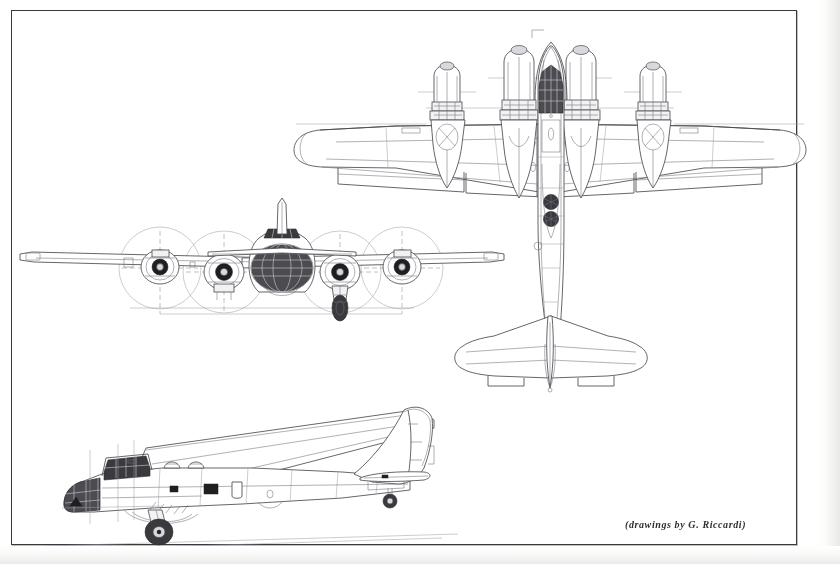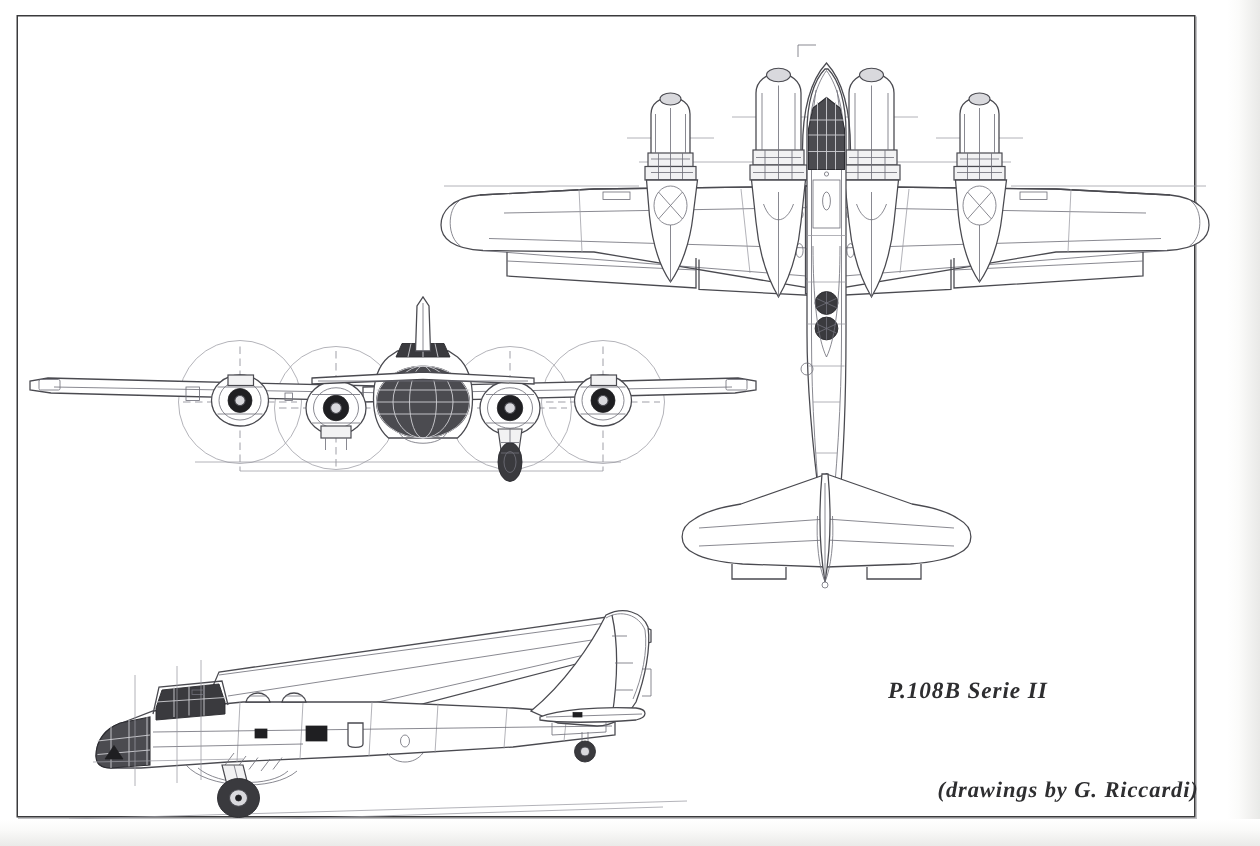--- a/index.html
+++ b/index.html
@@ -73,21 +73,21 @@
     letter-spacing: 0.6px;
   }
   #title-caption {
     left: 592px;
     top: 452px;
     font-size: 15.5px;
   }
   #credit-caption {
     left: 625px;
     top: 519px;
-    font-size: 15px;
+    font-size: 10px;
   }
 
   
   .ln      { fill: none; stroke: #4a4a50; stroke-width: 0.85; }
   .ln-fine { fill: none; stroke: #70707a; stroke-width: 0.55; }
   .ln-faint{ fill: none; stroke: #9a9aa2; stroke-width: 0.5; }
   .ln-dash { fill: none; stroke: #8b8b94; stroke-width: 0.55; stroke-dasharray: 5 3; }
   .fill-w  { fill: #ffffff; stroke: #4a4a50; stroke-width: 0.85; }
   .fill-lt { fill: #f2f2f3; stroke: #4a4a50; stroke-width: 0.8; }
   .fill-md { fill: #d9d9dd; stroke: #4a4a50; stroke-width: 0.7; }
@@ -571,19 +571,18 @@
 
       <g>
         <line class="ln-faint" x1="48" y1="52" x2="48" y2="126"></line>
         <line class="ln-faint" x1="76" y1="46" x2="76" y2="124"></line>
         <line class="ln-faint" x1="92" y1="42" x2="92" y2="122"></line>
         <line class="ln-faint" x1="20" y1="110" x2="120" y2="108"></line>
       </g>
     </svg>
   </div>
 
-  <div class="caption" id="title-caption">P.108B Serie II</div>
 
   <div class="caption" id="credit-caption">(drawings by G. Riccardi)</div>
 
   <div id="edge-right"></div>
   <div id="edge-bottom"></div>
 </div>
 
 </body></html>

